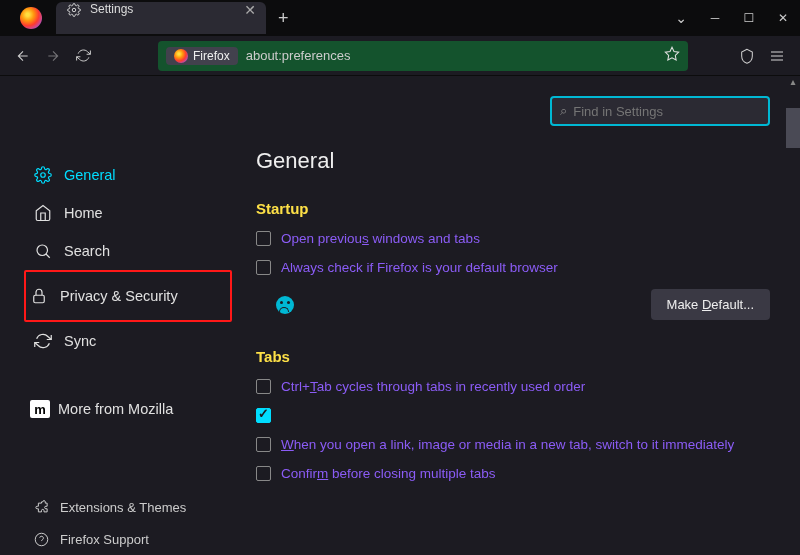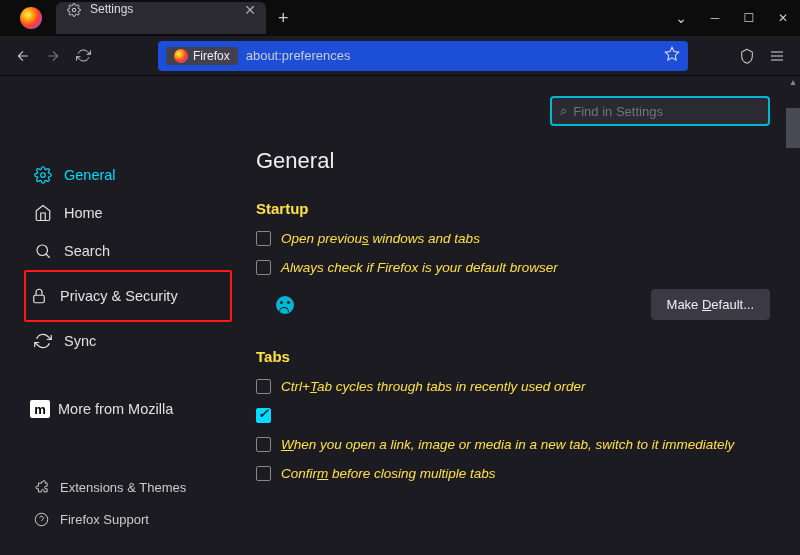--- a/index.html
+++ b/index.html
@@ -13,55 +13,55 @@
 .tab-title { font-size:12px; color:#ddd; flex:1; }
 .tab-close { font-size:14px; color:#aaa; cursor:pointer; }
 .addtab { color:#ccc; font-size:18px; margin-left:12px; cursor:pointer; }
 .tb-spacer { flex:1; }
 .tb-btn { width:34px; height:30px; display:flex; align-items:center; justify-content:center; color:#ccc; font-size:12px; cursor:pointer; }
 .chev { font-size:14px; }
 
 
 .navbar { height:40px; background:#1c1b22; display:flex; align-items:center; padding:0 8px; border-bottom:1px solid #0c0c0d; }
 .nav-btn { width:30px; height:30px; display:flex; align-items:center; justify-content:center; color:#ccc; cursor:pointer; }
-.urlbar { flex:0 0 530px; height:30px; background:#1d4ed8; border-radius:4px; margin-left:60px; display:flex; align-items:center; padding:0 8px; }
+.urlbar { flex:0 0 530px; height:30px; background:#14532d; border-radius:4px; margin-left:60px; display:flex; align-items:center; padding:0 8px; }
 .url-ff { display:flex; align-items:center; background:#42414d; border-radius:4px; padding:2px 8px; margin-right:8px; }
 .url-ff .ff-logo { width:14px; height:14px; margin:0 5px 0 0; }
 .url-ff-txt { font-size:12px; color:#eee; }
 .url-text { font-size:13px; color:#ccc; flex:1; }
 .url-right { display:flex; align-items:center; gap:8px; margin-left:auto; }
 .nav-spacer { flex:1; }
 
 
 .content { display:flex; height:calc(555px - 76px); position:relative; }
 .scrollbar { position:absolute; right:0; top:0; width:14px; height:100%; background:#1c1b22; }
 .scrollbar .arrow { height:14px; color:#888; font-size:10px; text-align:center; }
 .scrollbar .thumb { height:40px; background:#4a4a55; margin-top:18px; }
 
 
 .sidebar { width:232px; padding:80px 0 0 30px; }
 .side-item { display:flex; align-items:center; height:38px; cursor:pointer; font-size:14.5px; color:#e0e0e0; }
 .side-item.active { color:#00ddff; }
 .side-ico { width:26px; display:flex; align-items:center; justify-content:center; margin-right:8px; }
 .side-highlight { border:2.5px solid #ff1818; border-radius:2px; padding-right:18px; margin-left:-6px; height:52px; }
-.side-bottom { position:absolute; bottom:20px; left:30px; }
+.side-bottom { position:absolute; bottom:0; left:30px; }
 .side-bottom .side-item { font-size:13px; height:32px; color:#ccc; }
 .side-bottom .side-ico { width:22px; }
 
 
 .main { flex:1; padding:20px 30px 0 24px; overflow:hidden; }
 .search-wrap { display:flex; justify-content:flex-end; margin-bottom:22px; }
 .search-box { width:220px; height:30px; border:2px solid #00b8d4; border-radius:4px; background:#2b2a33; display:flex; align-items:center; padding:0 8px; }
 .search-box input { background:transparent; border:none; outline:none; color:#ccc; font-size:13px; width:100%; }
 .search-ico { color:#888; margin-right:6px; font-size:13px; }
 
 h1 { font-size:22px; font-weight:500; color:#eee; margin-bottom:26px; }
 h2 { font-size:15px; font-weight:600; color:#fde047; margin-bottom:14px; }
 
-.opt-row { display:flex; align-items:flex-end; margin-bottom:14px; font-size:13.5px; color:#fde047;font-style:italic; }
+.opt-row { display:flex; align-items:flex-end; margin-bottom:14px; font-size:13.5px; color:#8b5cf6; }
 .chk { width:15px; height:15px; border:1.5px solid #888; border-radius:2px; margin-right:10px; flex-shrink:0; position:relative; cursor:pointer; }
 .chk.checked { background:#00ddff; border-color:#00ddff; }
 .chk.checked::after { content:"✓"; position:absolute; top:-3px; left:1px; color:#1c1b22; font-size:13px; font-weight:bold; }
 
 .default-row { display:flex; align-items:center; margin:8px 0 28px 20px; }
 .sad-face { width:18px; height:18px; border-radius:50%; background:#00b8d4; margin-right:10px; position:relative; }
 .sad-face::before { content:""; position:absolute; width:3px; height:3px; background:#1c1b22; border-radius:50%; top:5px; left:4px; box-shadow:7px 0 0 #1c1b22; }
 .sad-face::after { content:""; position:absolute; width:8px; height:4px; border:1.5px solid #1c1b22; border-bottom:none; border-radius:8px 8px 0 0; top:11px; left:3px; }
 .default-txt { font-size:13.5px; font-weight:600; color:#eee; flex:1; }
 .btn { background:#3a3944; color:#eee; border:none; padding:8px 16px; font-size:13px; border-radius:4px; cursor:pointer; margin-left:auto; }

